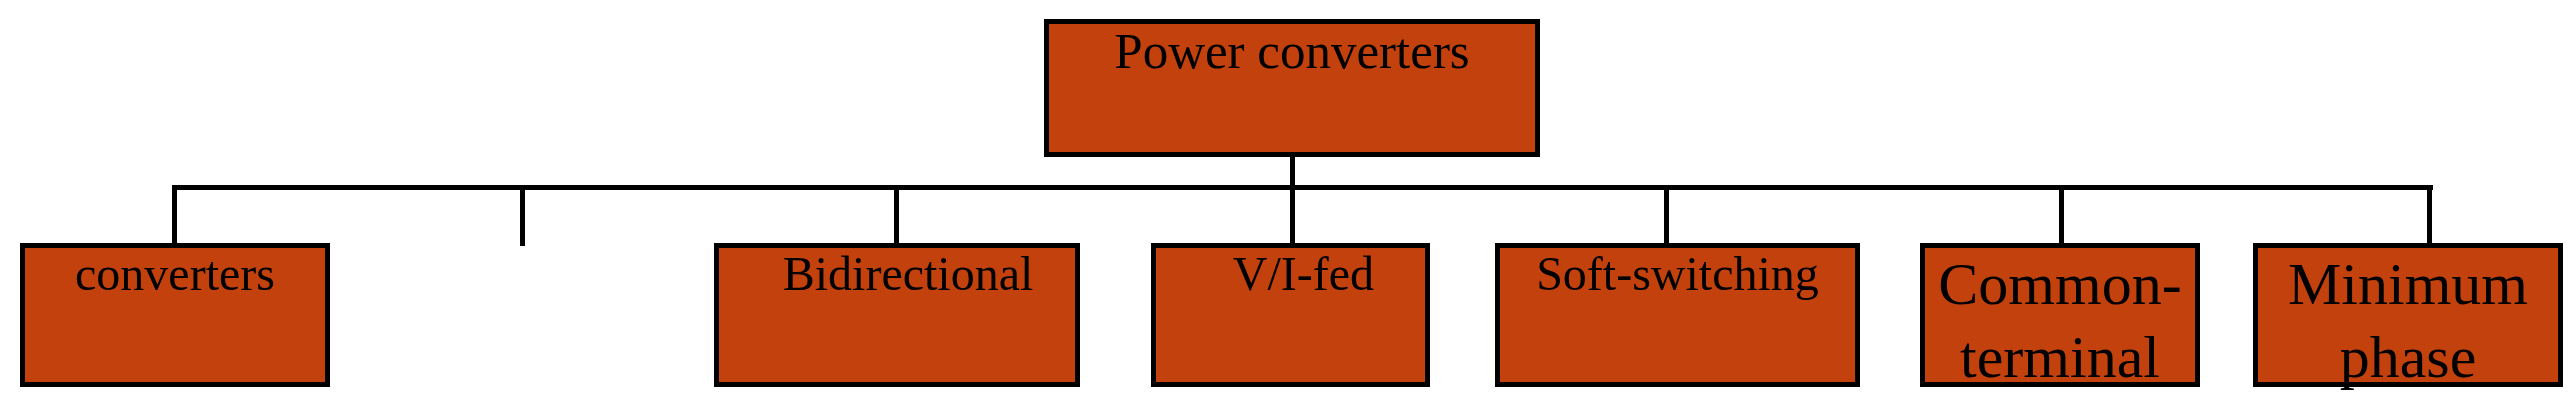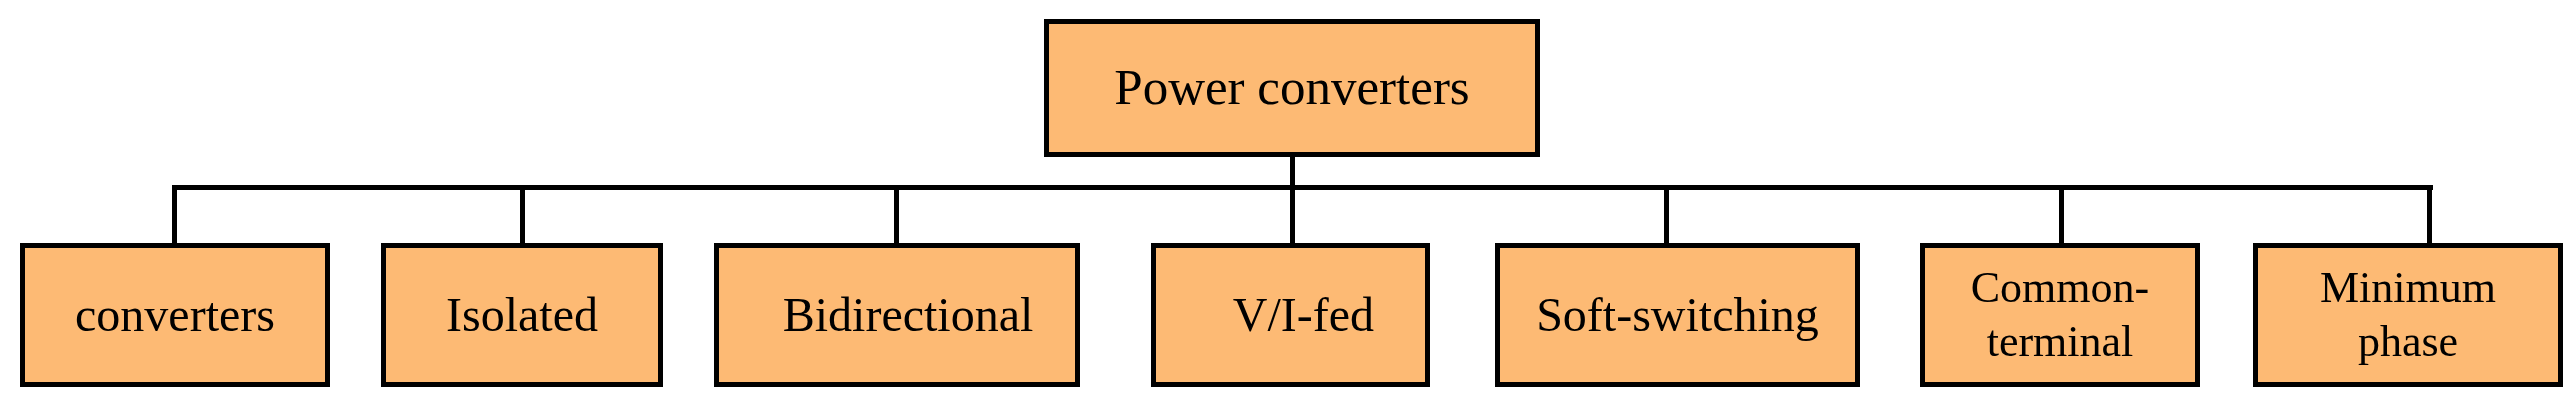--- a/index.html
+++ b/index.html
@@ -14,24 +14,24 @@
     height: 401px;
     background: #ffffff;
     overflow: hidden;
     font-family: "Liberation Serif", "DejaVu Serif", serif;
   }
 
   
   .node {
     position: absolute;
     box-sizing: border-box;
-    background: #fdba74;
+    background: #c2410c;
     border: 5.4px solid #000000;
     display: flex;
-    align-items: center;
+    align-items: flex-start;
     justify-content: center;
     text-align: center;
     color: #000000;
     line-height: 1.08;
     z-index: 3;
   }
   .node .label {
     display: block;
     width: 100%;
     padding: 0 4.7px;
@@ -45,21 +45,21 @@
     height: 138px;
     font-size: 51px;
   }
 
   .node.leaf {
     top: 243px;
     height: 144px;
     font-size: 48px;
   }
   .node.leaf.two-line {
-    font-size: 44px;
+    font-size: 60px;
     line-height: 1.22;
   }
 
   
   .line {
     position: absolute;
     background: #000000;
     z-index: 1;
   }
   .vline { width: 5.4px; }
@@ -98,23 +98,20 @@
   <div class="line vline drop" style="left:894px;"></div>
   <div class="line vline drop" style="left:1290px;"></div>
   <div class="line vline drop" style="left:1664px;"></div>
   <div class="line vline drop" style="left:2059px;"></div>
   <div class="line vline drop" style="left:2427px;"></div>
 
   <div class="node leaf" style="left:20px;  width:310px;">
     <span class="label">converters</span>
   </div>
 
-  <div class="node leaf" style="left:381px; width:282px;">
-    <span class="label">Isolated</span>
-  </div>
 
   <div class="node leaf" style="left:714px; width:366px;padding-left:22px;">
     <span class="label">Bidirectional</span>
   </div>
 
   <div class="node leaf" style="left:1151px; width:279px;padding-left:26px;">
     <span class="label">V/I-fed</span>
   </div>
 
   <div class="node leaf" style="left:1483px; width:365px;margin-left:12px;">

